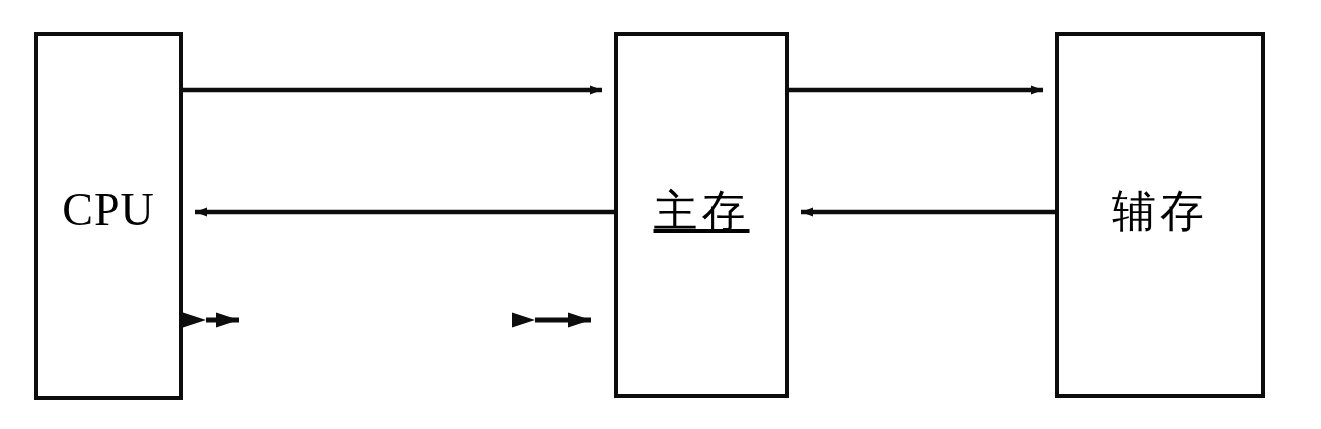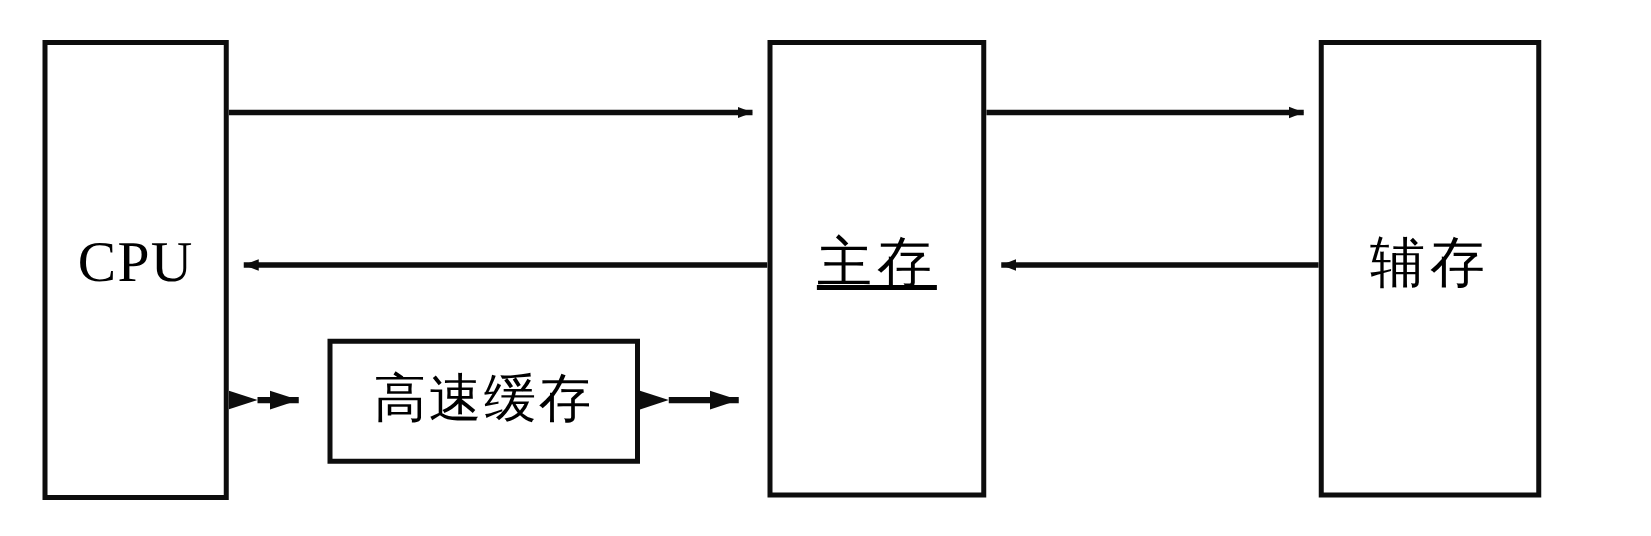--- a/index.html
+++ b/index.html
@@ -68,21 +68,21 @@
     font-size: 44px;
     letter-spacing: 4px;
     position: relative;
     top: -4px;
     text-decoration: underline;
   }
   
   #node-aux-memory {
     left: 1055px;
     top: 32px;
-    width: 178px;
+    width: 210px;
     height: 366px;
   }
   #node-aux-memory .node-label {
     font-family: "DejaVu Sans", "Liberation Sans", sans-serif;
     font-size: 44px;
     letter-spacing: 4px;
     position: relative;
     top: -4px;
   }
   
@@ -140,17 +140,14 @@
   </div>
 
   <div class="node-box" id="node-main-memory">
     <span class="node-label">主存</span>
   </div>
 
   <div class="node-box" id="node-aux-memory">
     <span class="node-label">辅存</span>
   </div>
 
-  <div class="node-box" id="node-cache">
-    <span class="node-label">高速缓存</span>
-  </div>
 
 </div>
 
 </body></html>

